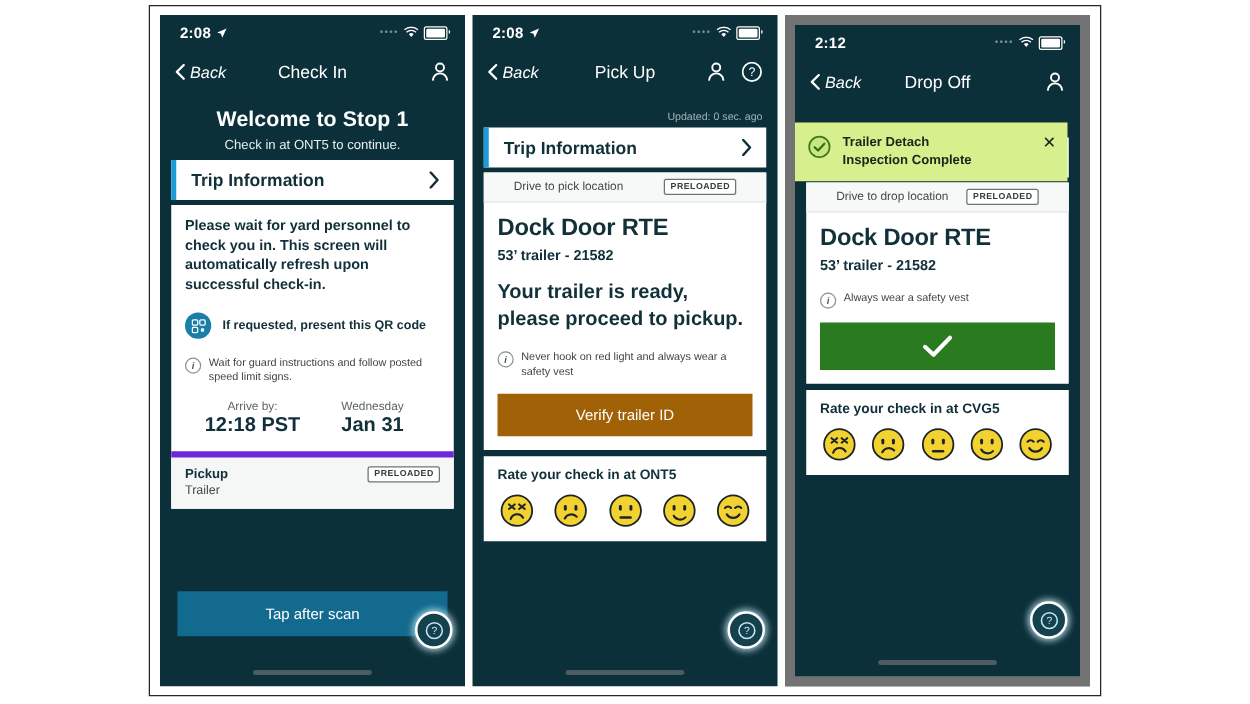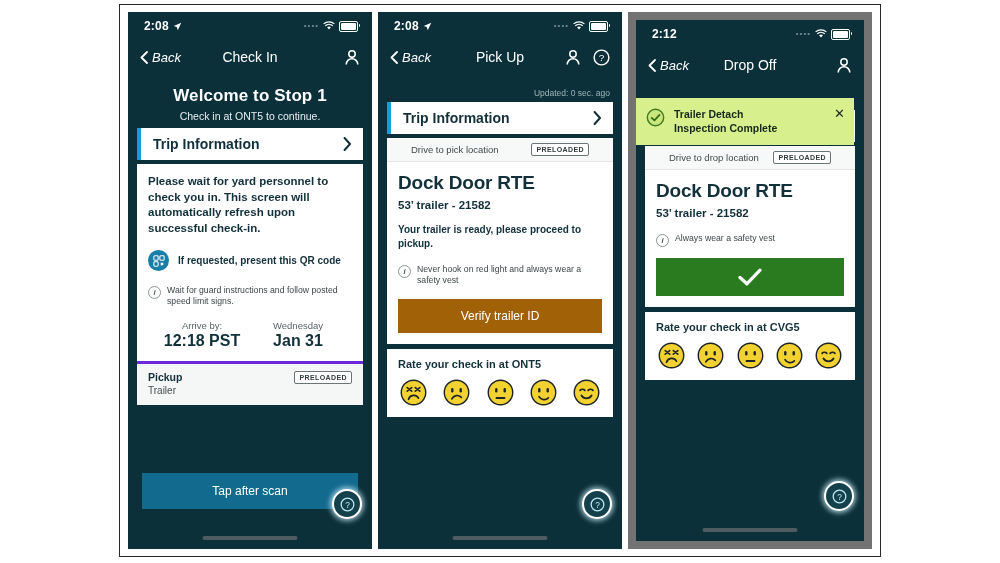--- a/index.html
+++ b/index.html
@@ -80,42 +80,42 @@
   }
   .badge{
     border:1px solid #6b7577;border-radius:2px;font-size:7px;font-weight:bold;
     letter-spacing:.4px;color:#333b3d;padding:2px 4px;background:#ffffff;
   }
 
   .card-body{padding:10px 11px 11px;}
   .body-strong{font-size:11.5px;font-weight:bold;color:#12303a;line-height:1.35;}
   .big-title{font-size:19px;font-weight:bold;color:#12303a;letter-spacing:-.2px;}
   .sub-line{font-size:11.5px;font-weight:bold;color:#12303a;margin-top:5px;}
-  .para{font-size:10px;font-weight:bold;color:#12303a;line-height:1.35;margin-top:12px;}
+  .para{font-size:16px;font-weight:bold;color:#12303a;line-height:1.35;margin-top:12px;}
 
   .qr-line{display:flex;align-items:center;gap:9px;margin-top:14px;}
   .qr-badge{width:21px;height:21px;border-radius:50%;background:#1a7fa8;flex:0 0 21px;
             display:flex;align-items:center;justify-content:center;}
   .qr-line-label{font-size:10px;font-weight:bold;color:#12303a;}
 
   .info-line{display:flex;gap:6px;margin-top:14px;align-items:flex-start;}
   .info-dot{
     width:11px;height:11px;border-radius:50%;border:1px solid #8b9396;flex:0 0 11px;
     color:#4b5356;font-size:7.5px;font-weight:bold;display:flex;align-items:center;
     justify-content:center;font-style:italic;margin-top:1px;
   }
   .info-text{font-size:8.7px;color:#3e4649;line-height:1.3;}
 
   .arrive{display:flex;justify-content:space-between;margin-top:12px;padding:0 6px;}
   .arrive-col{text-align:center;flex:1;}
   .arrive-cap{font-size:9.5px;color:#5b6467;}
   .arrive-val{font-size:16px;font-weight:bold;color:#12303a;margin-top:1px;}
 
   .pickup-foot{
-    background:#f5f6f6;border-top:3px solid #6d28d9;padding:7px 11px 9px;
+    background:#f5f6f6;border-top:5px solid #6d28d9;padding:7px 11px 9px;
     display:flex;justify-content:space-between;align-items:flex-start;
   }
   .pickup-name{font-size:10.5px;font-weight:bold;color:#12303a;}
   .pickup-sub{font-size:10px;color:#444c4f;margin-top:2px;}
 
   
   .btn-primary{
     background:#a16207;color:#ffffff;text-align:center;font-size:12px;
     padding:10px 8px;margin-top:12px;cursor:pointer;
   }

